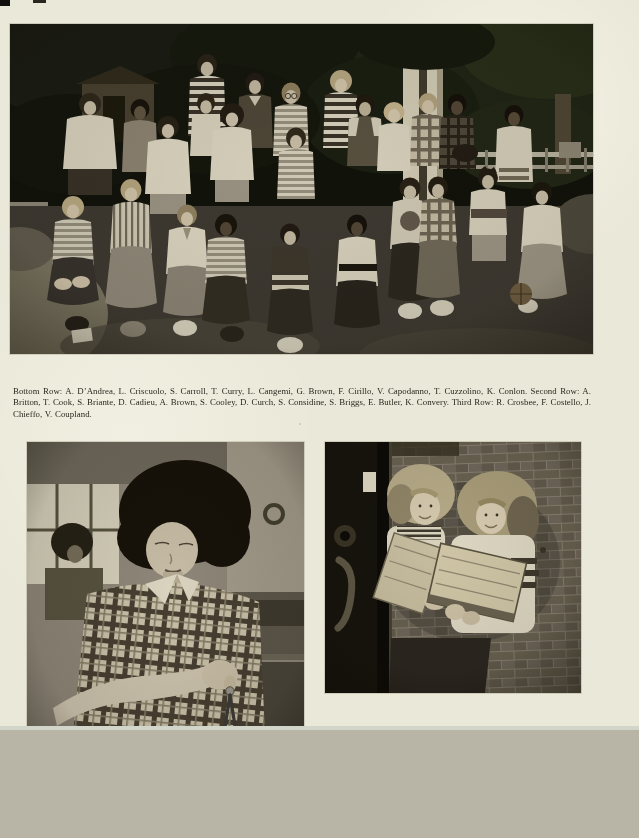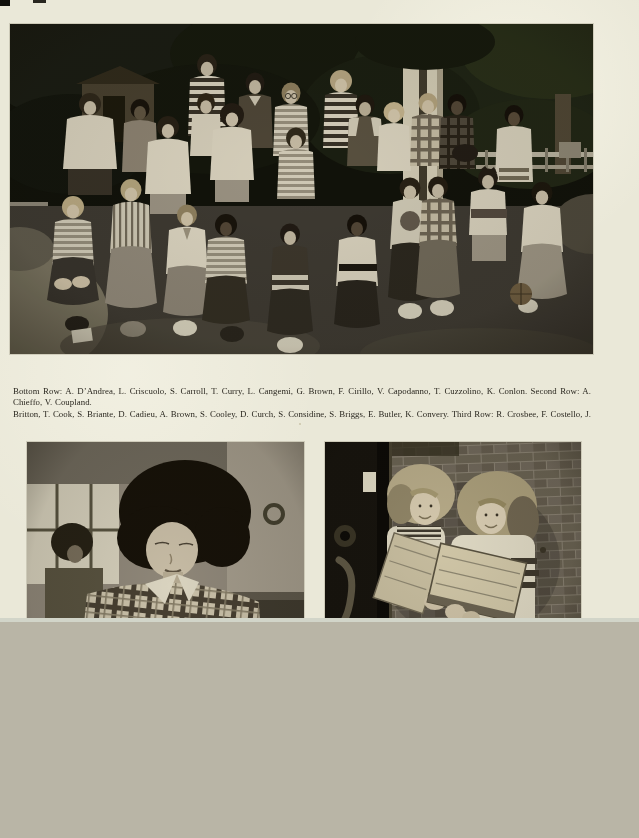--- a/index.html
+++ b/index.html
@@ -1,17 +1,17 @@
 <!DOCTYPE html>
 <html><head>
 <meta charset="utf-8">
 <style>
   html,body{margin:0;padding:0;background:#b9b5a6;}
   .page{
-    position:relative; width:639px; height:622px; overflow:hidden;
+    position:relative; width:639px; height:730px; overflow:hidden;
     font-family:"Liberation Serif", serif;
     background-color:#eae8d8;
     background-image:
       radial-gradient(circle 2px at 573px 122px, rgba(170,158,120,.55) 40%, transparent 70%),
       radial-gradient(circle 2px at 50px 760px, rgba(170,160,125,.45) 40%, transparent 70%),
       radial-gradient(circle 2px at 300px 424px, rgba(175,165,130,.4) 40%, transparent 70%),
       radial-gradient(circle 1px at 615px 520px, rgba(150,140,105,.5) 40%, transparent 70%),
       radial-gradient(circle 220px at 80% 15%, rgba(255,253,240,.5), transparent 75%),
       radial-gradient(circle 260px at 20% 60%, rgba(255,253,242,.35), transparent 75%);
   }
@@ -294,22 +294,22 @@
       </g>
 
       <rect x="62" y="305" width="20" height="13" fill="#dcd7c4" transform="rotate(-8 72 311)"></rect>
       <rect width="583" height="330" fill="url(#g-vig)"></rect>
       <rect width="583" height="330" fill="#8a7a50" opacity="0.05"></rect>
     </svg>
   </div>
 
   <p class="caption" id="caption-group">
     <span class="cap-line just">Bottom Row: A. D’Andrea, L. Criscuolo, S. Carroll, T. Curry, L. Cangemi, G. Brown, F. Cirillo, V. Capodanno, T. Cuzzolino, K. Conlon. Second Row: A.</span>
+    <span class="cap-line just">Britton, T. Cook, S. Briante, D. Cadieu, A. Brown, S. Cooley, D. Curch, S. Considine, S. Briggs, E. Butler, K. Convery. Third Row: R. Crosbee, F. Costello, J.</span>
     <span class="cap-line">Chieffo, V. Coupland.</span>
-    <span class="cap-line just">Britton, T. Cook, S. Briante, D. Cadieu, A. Brown, S. Cooley, D. Curch, S. Considine, S. Briggs, E. Butler, K. Convery. Third Row: R. Crosbee, F. Costello, J.</span>
   </p>
 
   <div class="photo" id="photo-compass">
     <svg viewBox="0 0 277 344" preserveAspectRatio="none">
       <defs>
         <pattern id="b-pl" width="17" height="17" patternUnits="userSpaceOnUse" patternTransform="rotate(6)">
           <rect width="17" height="17" fill="#c9c0a8"></rect>
           <rect width="5" height="17" fill="#473f31"></rect>
             <rect width="17" height="5" fill="#473f31"></rect>
           <rect x="9" width="1.6" height="17" fill="#837a64"></rect>

